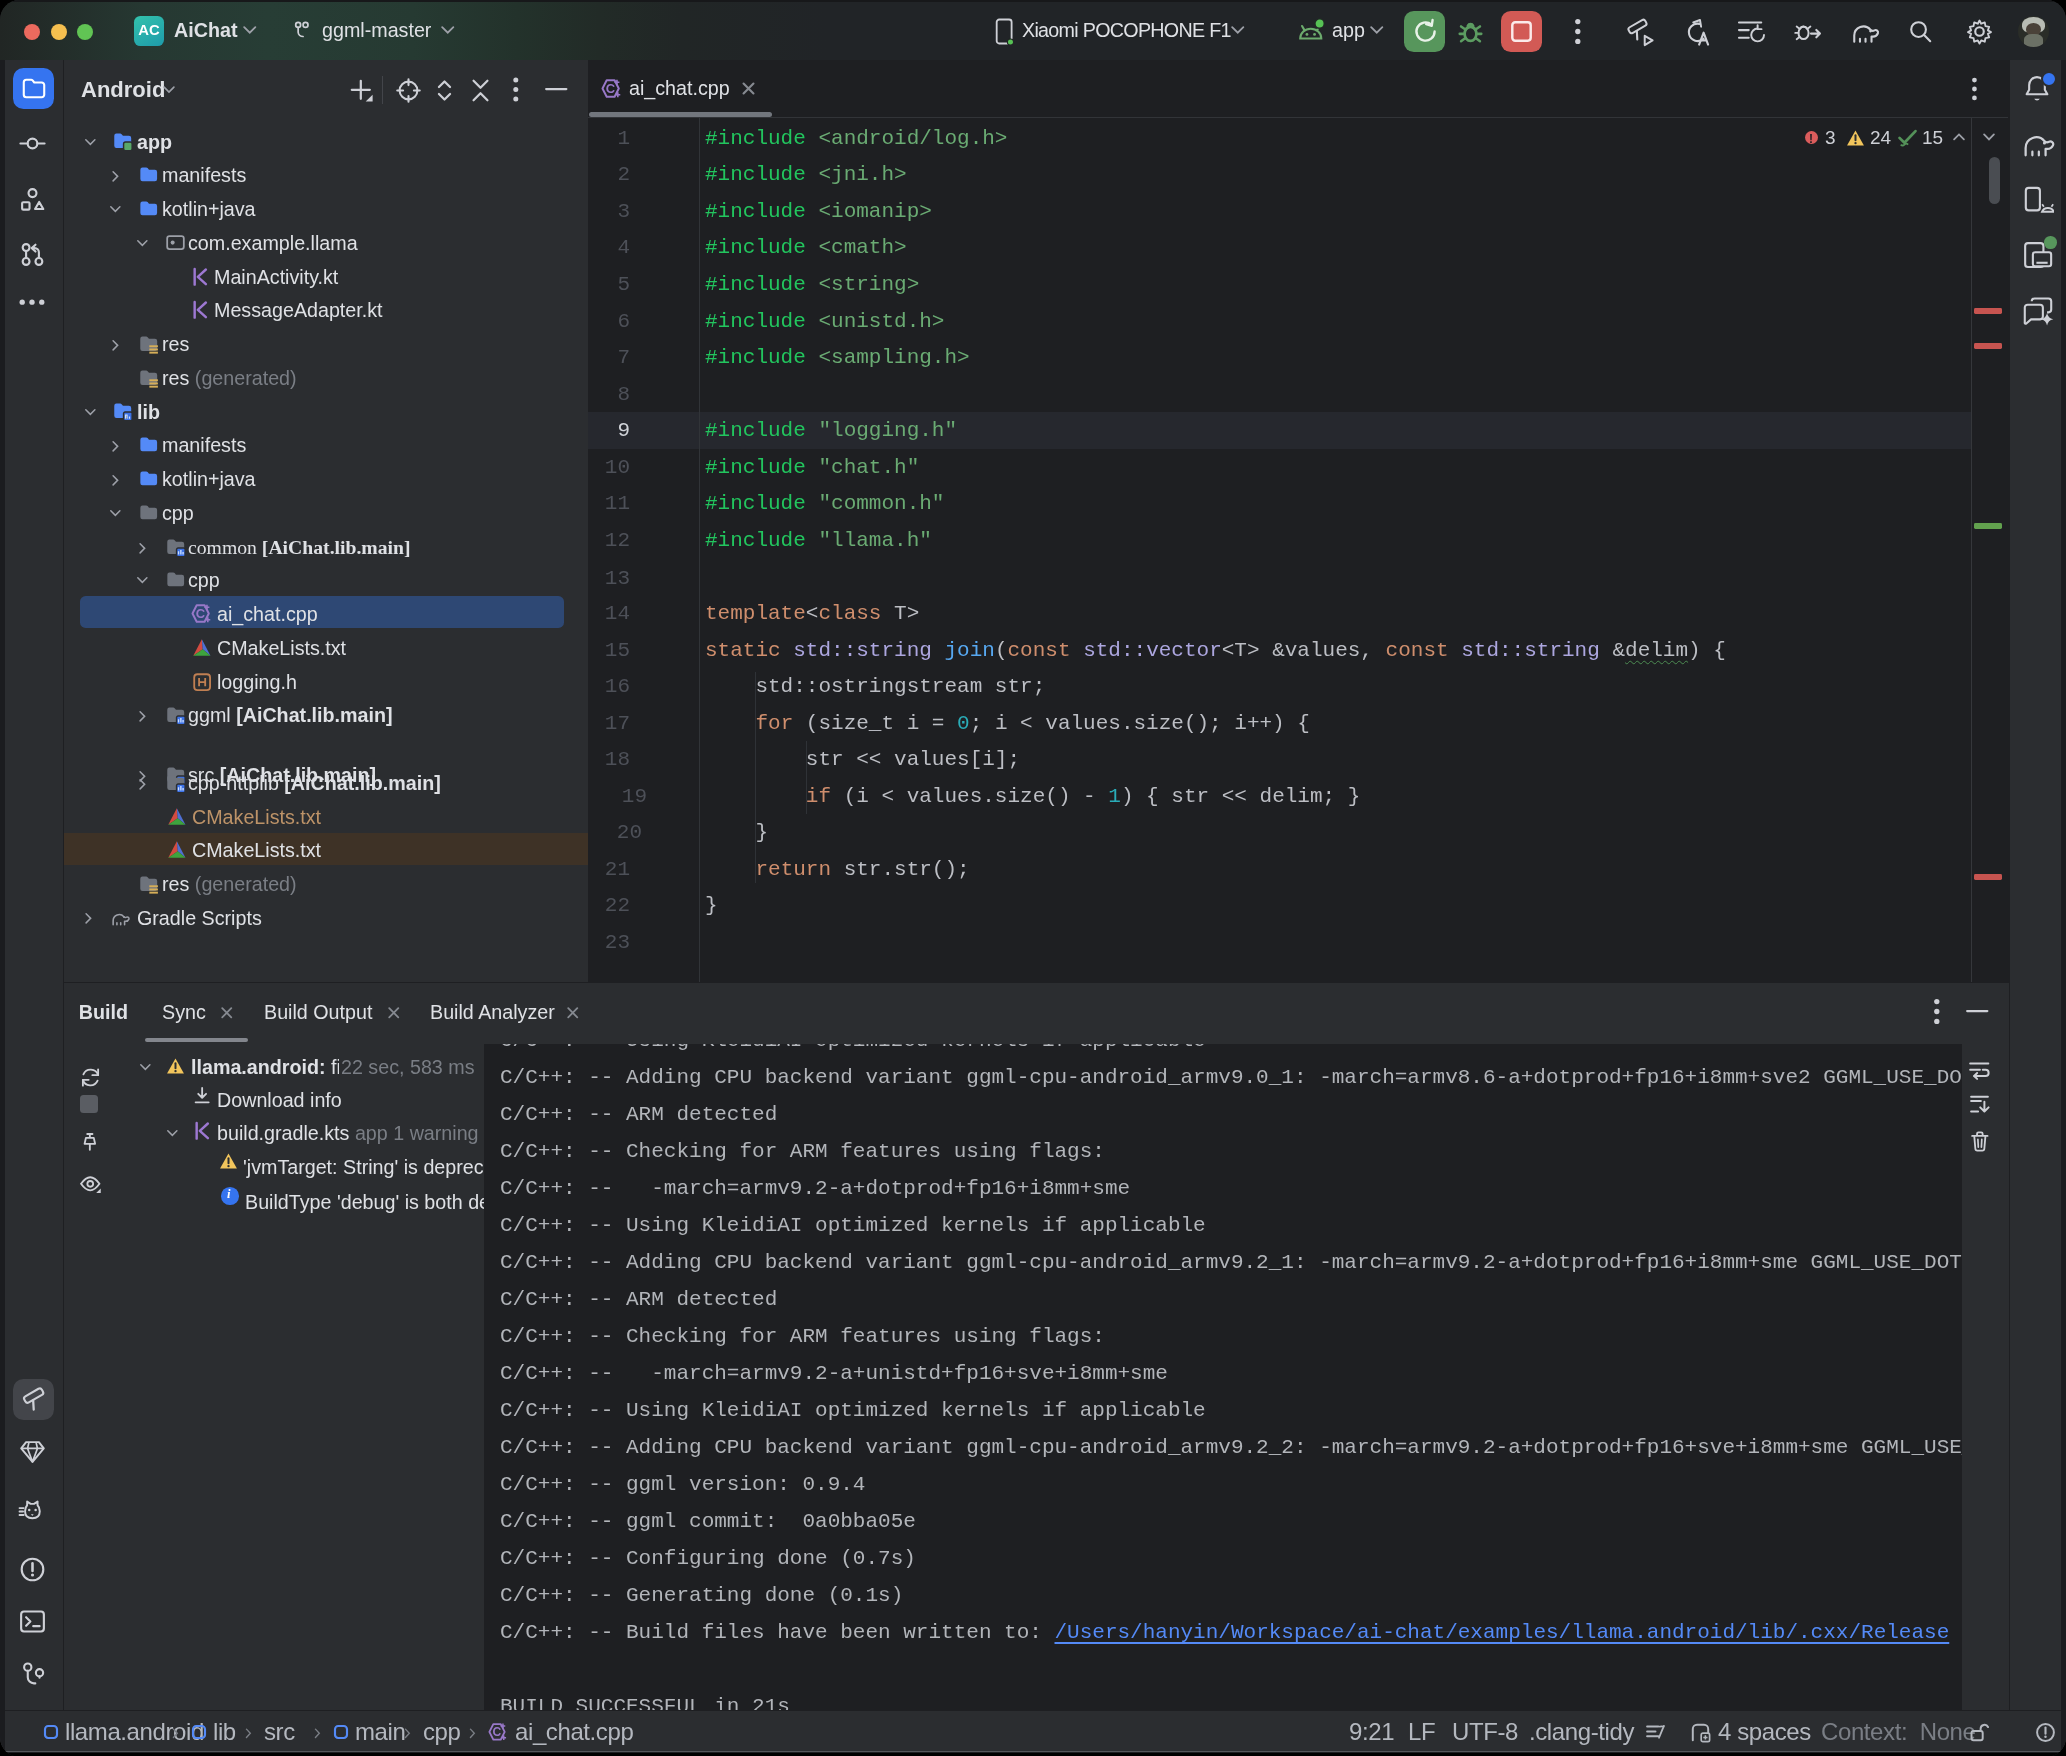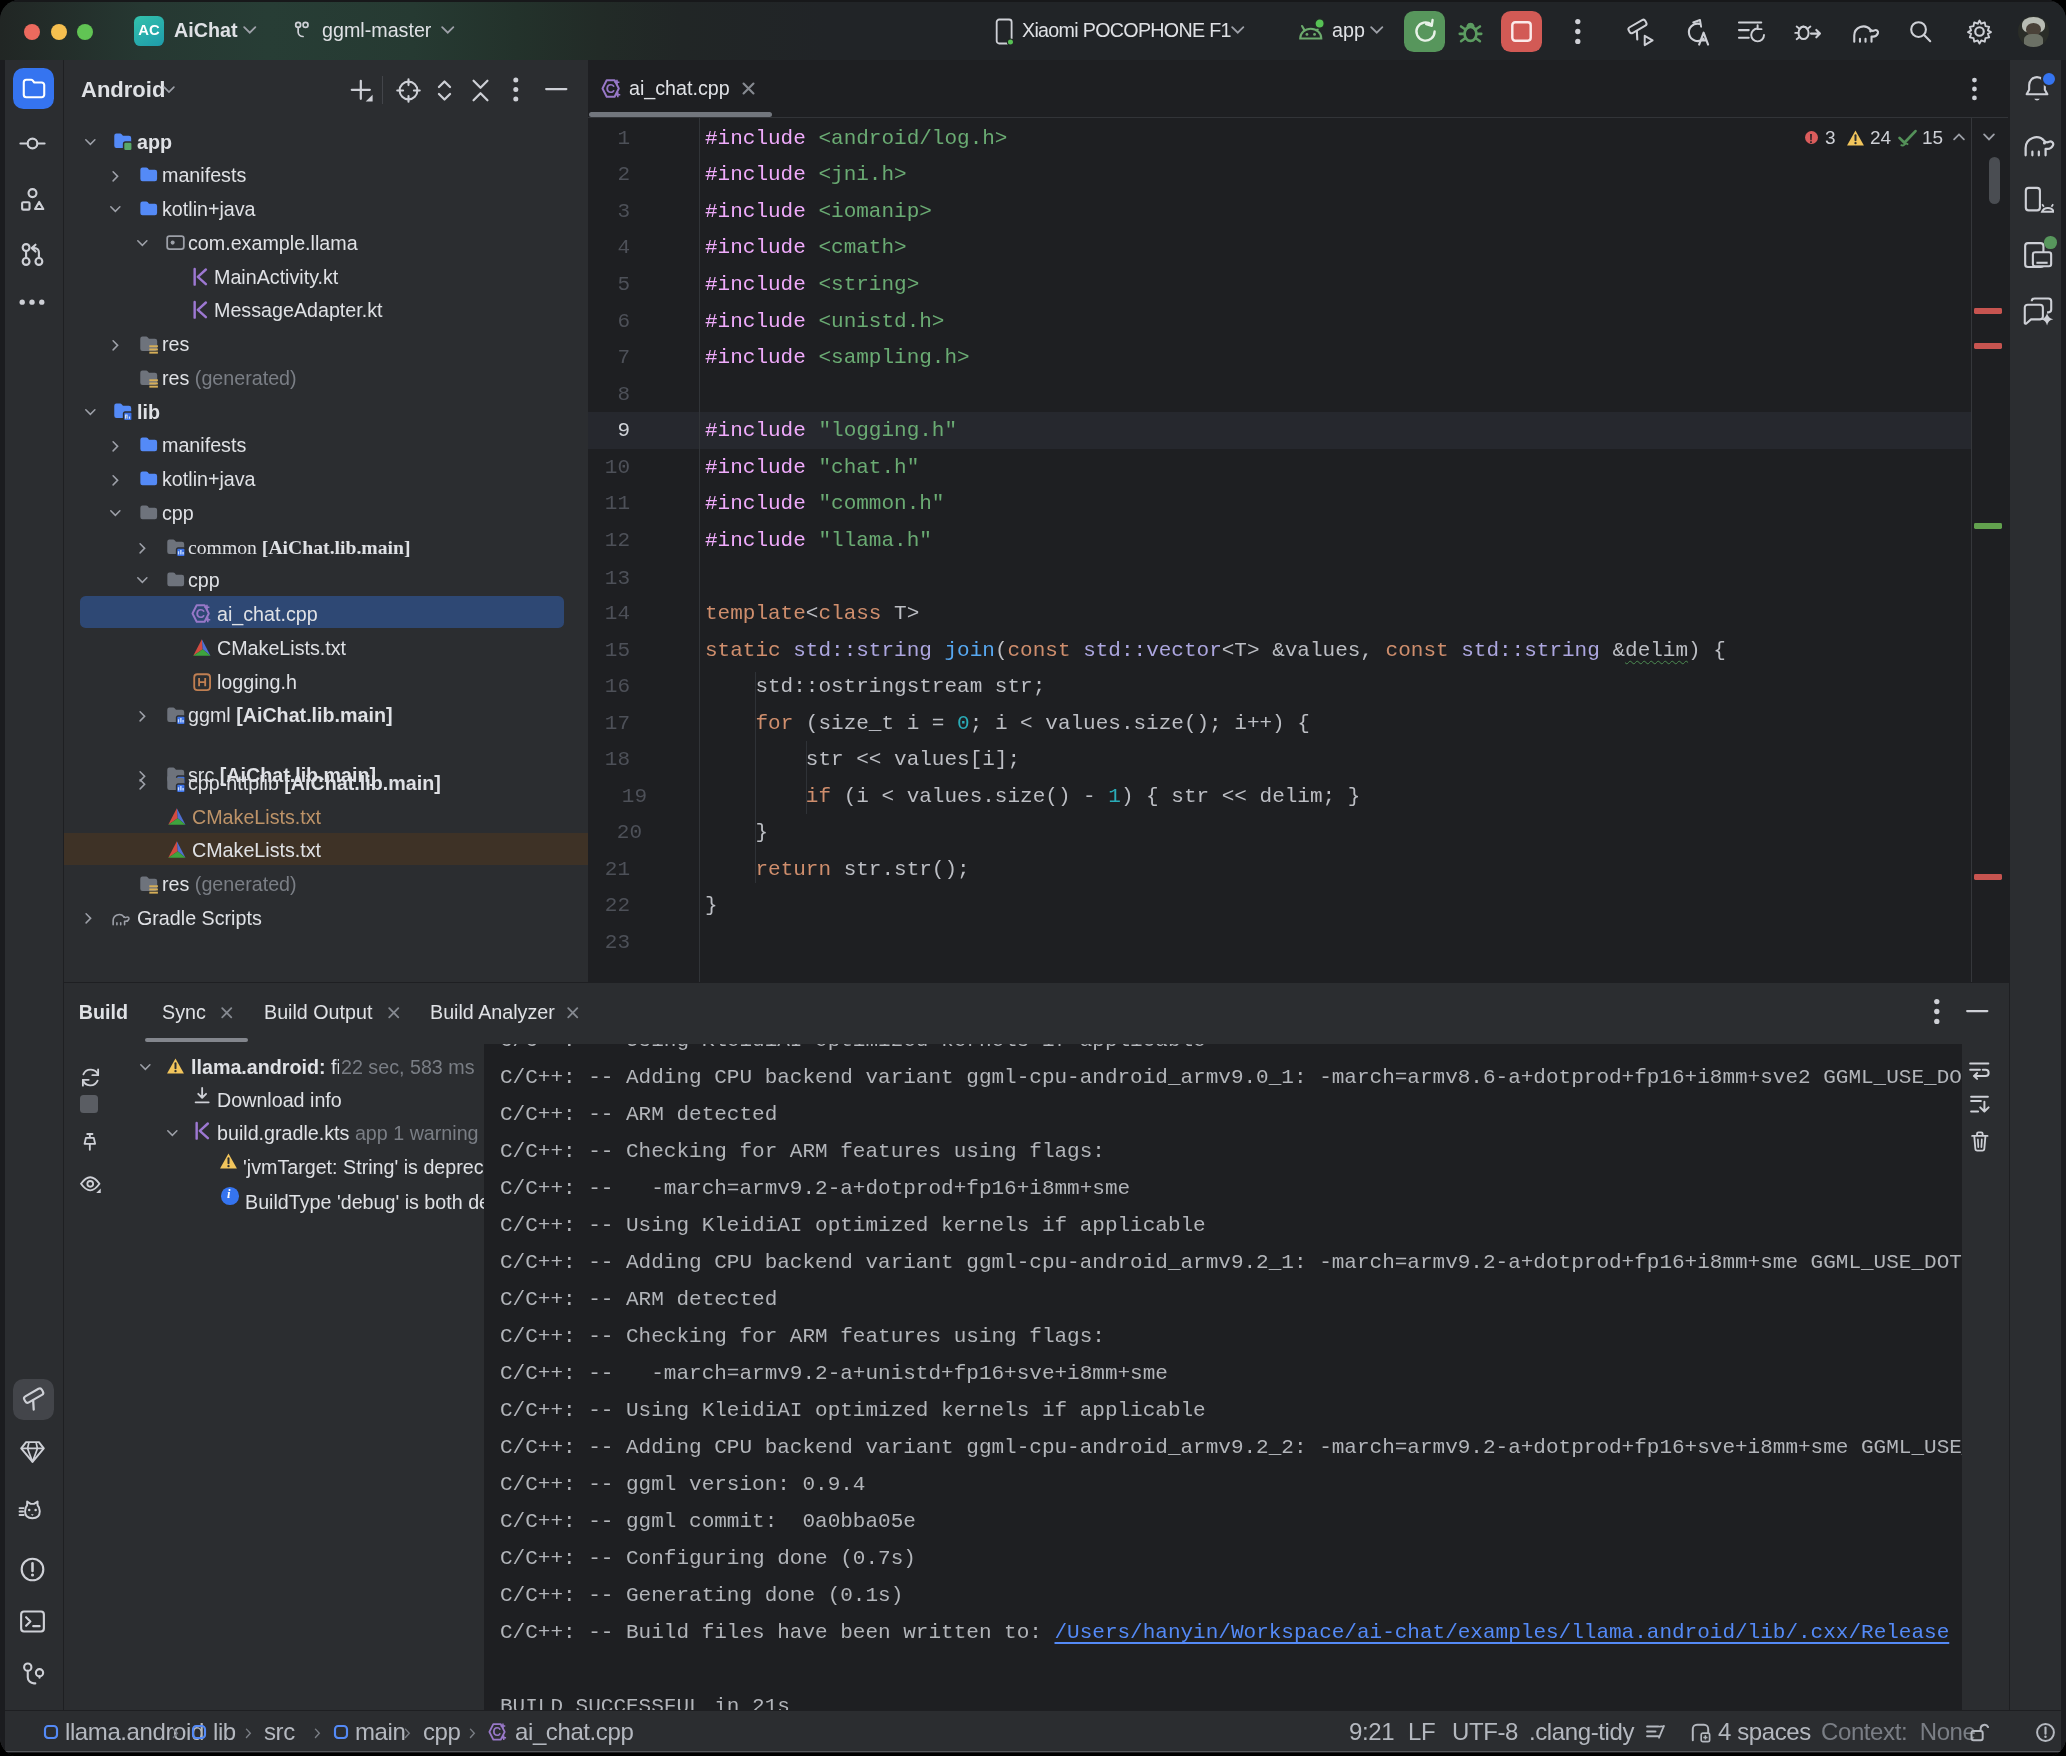--- a/index.html
+++ b/index.html
@@ -18,21 +18,21 @@
   #project{position:absolute;left:64px;top:60px;width:524px;height:922px;background:#2B2D30;overflow:hidden;}
   .trow{position:absolute;left:0;width:524px;height:34px;}
   .tlabel{position:absolute;top:0;height:34px;line-height:34px;color:#DFE1E5;font-size:19.7px;white-space:nowrap;}
   .tgray{color:#7A7E85;}
   
   #editor{position:absolute;left:588px;top:60px;width:1420px;height:922px;background:#1E1F22;overflow:hidden;}
   #tabbar{position:absolute;left:0;top:0;width:1420px;height:57px;border-bottom:1.4px solid #323438;box-sizing:content-box;}
   .codeline{position:absolute;left:117px;height:37px;line-height:37px;font-family:"Liberation Mono",monospace;font-size:21px;color:#BCBEC4;white-space:pre;}
   .lnum{position:absolute;width:42px;height:37px;line-height:37px;text-align:right;font-family:"Liberation Mono",monospace;font-size:21px;color:#4D5058;}
   .kw{color:#CF8E6D;}   
-  .pp{color:#f0abfc;}   
+  .pp{color:#22c55e;}   
   .str{color:#6AAB73;}  
   .num{color:#2AACB8;}  
   .fn{color:#57A8F1;}   
   .cls{color:#ACA6DF;}  
   
   #rstripe{position:absolute;left:2009px;top:60px;width:58px;height:1651px;background:#2B2D30;border-left:1.1px solid #1E1F22;box-sizing:border-box;}
   
   #build{position:absolute;left:64px;top:982px;width:1945px;height:728px;background:#2B2D30;border-top:1.4px solid #1E1F22;box-sizing:border-box;}
   #console{position:absolute;left:420px;top:61px;width:1478px;height:667px;background:#1E1F22;overflow:hidden;}
   .cline{height:37px;line-height:37px;font-family:"Liberation Mono",monospace;font-size:21px;color:#B2B5BA;white-space:pre;}

